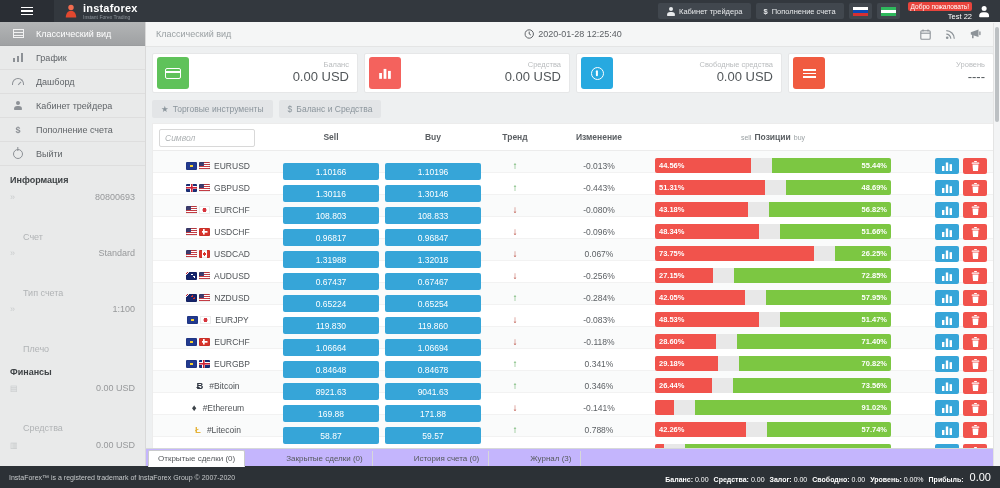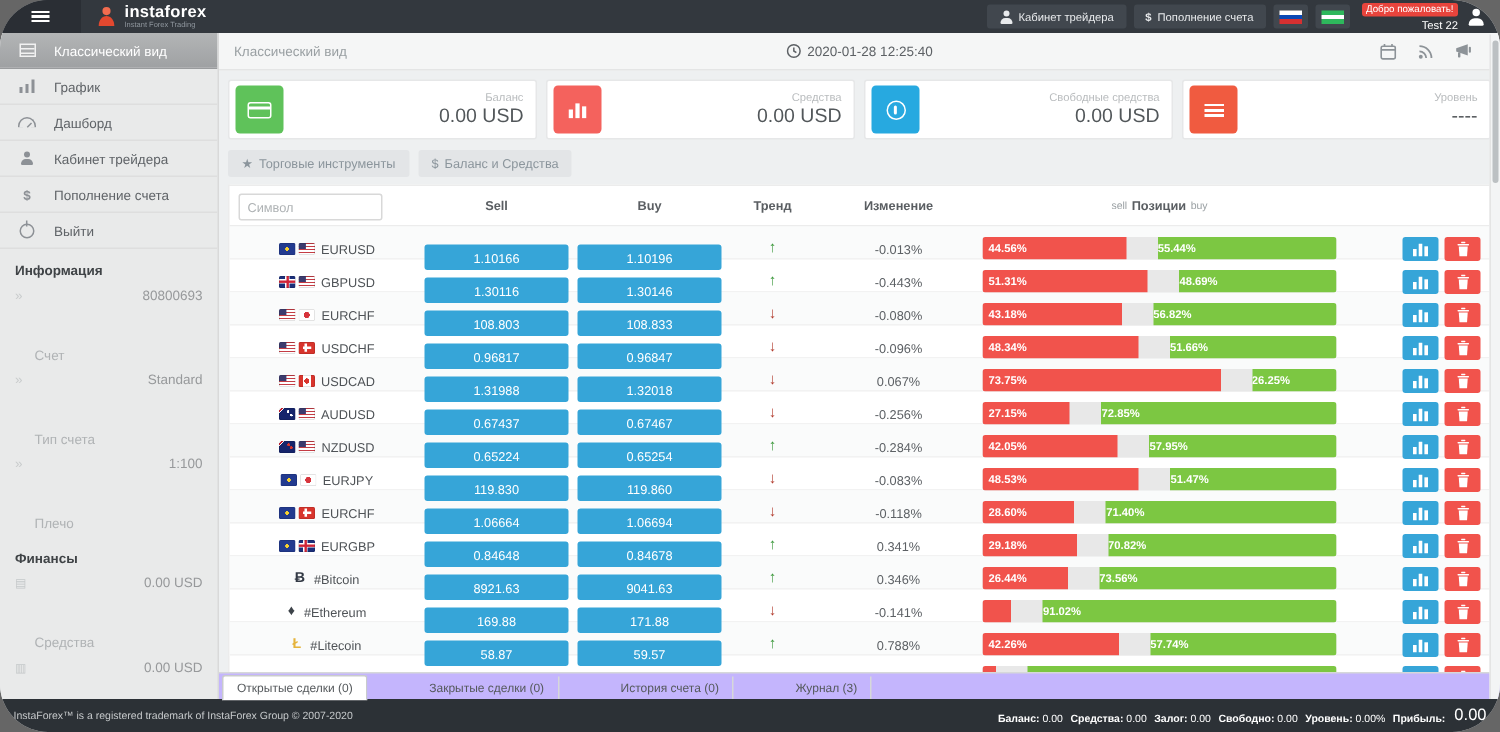--- a/index.html
+++ b/index.html
@@ -1,17 +1,17 @@
 <!DOCTYPE html>
 <html><head>
 <meta charset="utf-8">
 <style>
   html,body{margin:0;padding:0;background:#666;}
   .app{position:relative;width:1000px;height:488px;background:#eef0f1;overflow:hidden;
-       font-family:"Liberation Sans",sans-serif;display:flex;flex-direction:column;cursor:default;border-radius:32px;}
+       font-family:"Liberation Sans",sans-serif;display:flex;flex-direction:column;cursor:default;}
 
   
   .topnav{flex:0 0 22px;height:22px;background:#33383e;display:flex;align-items:center;}
   .burger{width:54px;height:22px;background:#2a2e34;display:flex;align-items:center;justify-content:center;cursor:pointer;}
   .burger-ico{width:12px;height:8px;background:repeating-linear-gradient(180deg,#fff 0 1.4px,transparent 1.4px 3.3px);}
   .brand{display:flex;align-items:center;gap:4px;padding:0 9px;}
   .brand-txt{display:flex;flex-direction:column;line-height:1;}
   .brand-name{color:#fff;font-weight:bold;font-size:11px;letter-spacing:.2px;}
   .brand-tag{color:#8e959c;font-size:5px;margin-top:1px;}
   .nav-spacer{flex:1;}
@@ -87,21 +87,21 @@
 
   .toolbar{margin:7px 0 5px;display:flex;gap:6px;flex:0 0 auto;}
   .tool-btn{background:#e3e5e7;border:none;border-radius:2px;color:#8b959c;font-size:8.5px;padding:4px 9px;
             display:flex;gap:4px;align-items:center;cursor:pointer;font-family:inherit;}
 
   .panel{background:#fff;flex:1;min-height:0;overflow:hidden;border:1px solid #ececec;border-bottom:none;}
   .thead,.trow{display:grid;grid-template-columns:118px 96px 96px 56px 100px 236px 1fr 54px;
                column-gap:6px;align-items:center;padding:0 6px;}
   .thead{height:26px;border-bottom:1px solid #ececec;}
   .sym-input{width:84px;height:16px;border:1px solid #d8d8d8;border-radius:2px;font-size:8.5px;padding:0 5px;
-             font-family:inherit;color:#555;}
+             font-family:inherit;color:#555;font-style:italic;}
   .sym-input::placeholder{color:#aeb2b4;}
   .hc{font-size:8.5px;color:#5a5e62;font-weight:bold;text-align:center;}
   .pos-h{display:flex;justify-content:center;gap:3px;align-items:center;}
   .pos-side{font-size:7px;color:#9aa0a3;font-weight:normal;}
   .pos-mid{font-size:8.5px;font-weight:bold;color:#5a5e62;}
 
   .trow{height:21px;border-bottom:1px solid #f2f2f2;}
   .trow:nth-child(odd){background:#fafbfb;}
   .c-sym{display:flex;align-items:center;justify-content:center;font-size:8.5px;color:#4f5357;}
   .flag{width:11px;height:8px;display:inline-block;border-radius:1px;margin-right:1.5px;
@@ -109,21 +109,21 @@
   .sym{margin-left:3px;white-space:nowrap;}
   .cico{font-size:9.5px;margin-right:3px;font-weight:bold;}
   .price{background:#36a5d8;border:none;border-radius:2px;color:#fff;font-size:8.5px;height:17px;cursor:pointer;font-family:inherit;margin-top:12px;}
   .c-tr{text-align:center;font-weight:bold;font-size:10px;}
   .c-tr.up{color:#3e9a3e;}
   .c-tr.down{color:#b23c2e;}
   .c-ch{text-align:center;font-size:8.5px;color:#5d6165;}
   .posbar{height:15px;border-radius:2px;overflow:hidden;display:flex;background:#e8e8e8;}
   .pb-sell{background:#f1534c;height:100%;display:flex;align-items:center;overflow:hidden;}
   .pb-sell span{color:#fff;font-size:7.5px;font-weight:bold;padding-left:4px;white-space:nowrap;}
-  .pb-buy{background:#7cc742;height:100%;display:flex;align-items:center;overflow:hidden;margin-left:21px;}
+  .pb-buy{background:#7cc742;height:100%;display:flex;align-items:center;justify-content:flex-end;overflow:hidden;margin-left:21px;}
   .pb-buy span{color:#fff;font-size:7.5px;font-weight:bold;padding-right:4px;white-space:nowrap;}
   .c-act{display:flex;gap:4px;justify-content:flex-end;}
   .act{width:24px;height:16px;border:none;border-radius:2px;display:flex;align-items:center;justify-content:center;cursor:pointer;padding:0;}
   .act.chart{background:#36a5d8;}
   .act.del{background:#f1534c;}
 
   .tabsbar{flex:0 0 17px;background:#c4b5fd;border-top:1px solid #d6d8d9;display:flex;align-items:flex-end;padding-left:2px;gap:32px;}
   .tab{font-size:8px;color:#55595c;padding:3px 9px;border-right:1px solid #d6d8d9;cursor:pointer;white-space:nowrap;}
   .tab.active{background:#fff;border:1px solid #c9cbcc;border-bottom:1px solid #fff;margin-bottom:-1px;border-radius:2px 2px 0 0;}
 

